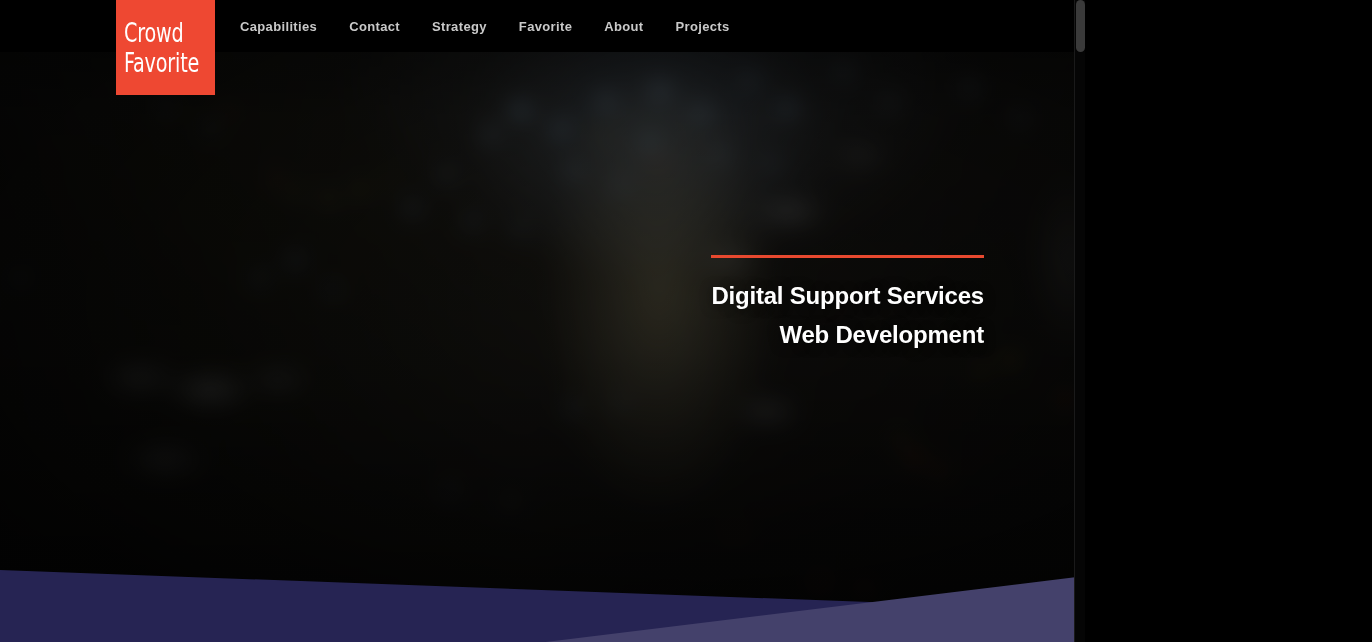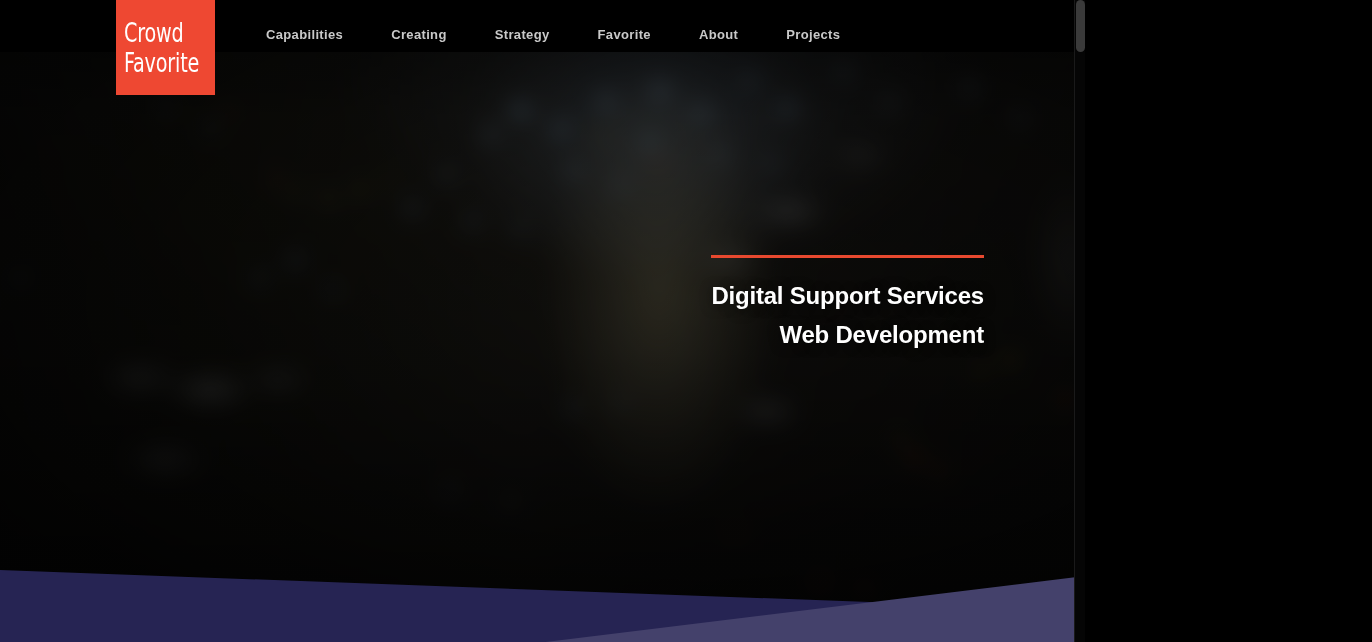--- a/index.html
+++ b/index.html
@@ -147,27 +147,26 @@
     font-family:"Liberation Sans Narrow","DejaVu Sans Condensed","Liberation Sans", sans-serif;
     font-size:26px;
     line-height:30px;
     font-weight:400;
     letter-spacing:-0.2px;
     transform:scaleX(.82);
     transform-origin:left center;
   }
   .nav {
     position:absolute;
-    left:240px; top:8px;
+    left:240px; top:0;
     height:52px;
     display:flex;
     align-items:center;
-    gap:48px;
+    gap:32px;
     z-index:36;
-    margin-left:26px;
   }
   .nav-item {
     color:#c9c9c9;
     font-size:13px;
     font-weight:700;
     letter-spacing:.35px;
     cursor:pointer;
     white-space:nowrap;
   }
 
@@ -249,21 +248,21 @@
 
   <div class="topbar"></div>
 
   <a class="logo" style="background: rgb(238, 72, 50);">
     <span class="logo-line">Crowd</span>
     <span class="logo-line">Favorite</span>
   </a>
 
   <nav class="nav">
     <span class="nav-item">Capabilities</span>
-    <span class="nav-item">Creating</span>
+    <span class="nav-item">Contact</span>
     <span class="nav-item">Strategy</span>
     <span class="nav-item">Favorite</span>
     <span class="nav-item">About</span>
     <span class="nav-item">Projects</span>
   </nav>
 
 
   <div class="services">
     <div class="services-rule" style="background: rgb(232, 73, 47);"></div>
     <div class="service-item">Digital Support Services</div>

